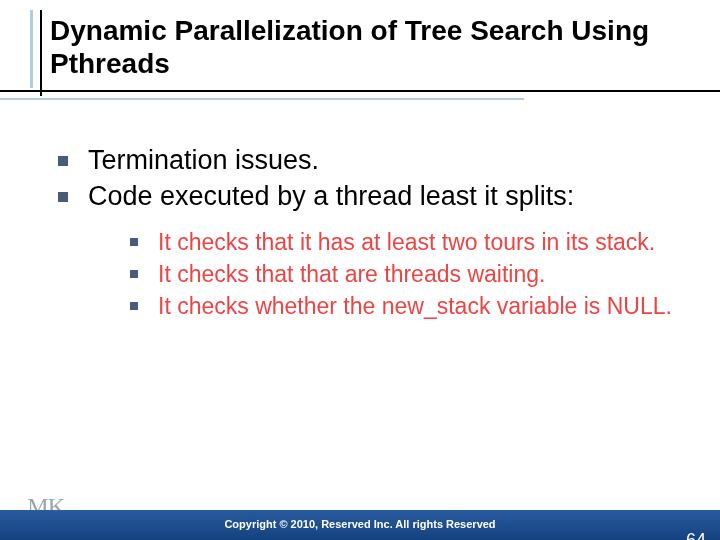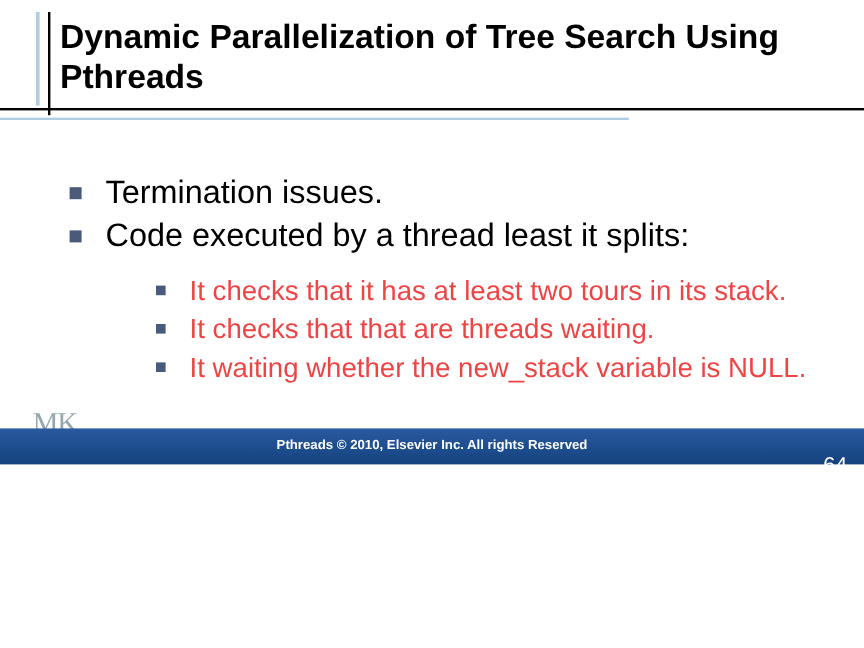--- a/index.html
+++ b/index.html
@@ -4,21 +4,21 @@
 <style>
   * { margin: 0; padding: 0; box-sizing: border-box; }
   html, body { width: 720px; height: 540px; overflow: hidden; }
   body {
     font-family: Arial, Helvetica, sans-serif;
     background: #ffffff;
     position: relative;
   }
   .slide {
     width: 720px;
-    height: 387px;
+    height: 540px;
     position: relative;
     background: #ffffff;
   }
   .title-wrap {
     position: absolute;
     top: 14px;
     left: 50px;
     right: 40px;
   }
   .title {
@@ -177,31 +177,31 @@
     <div class="title">Dynamic Parallelization of Tree Search Using Pthreads</div>
   </div>
 
   <div class="body">
     <ul class="lvl1">
       <li><span>Termination issues.</span></li>
       <li><span>Code executed by a thread least it splits:</span>
         <ul class="lvl2">
           <li><span>It checks that it has at least two tours in its stack.</span></li>
           <li><span>It checks that that are threads waiting.</span></li>
-          <li><span>It waiting whether the new_stack variable is NULL.</span></li>
+          <li><span>It checks whether the new_stack variable is NULL.</span></li>
         </ul>
       </li>
     </ul>
   </div>
 
   <div class="logo">
     <div class="logo-top">
       <span>M</span><span class="logo-k">K</span>
     </div>
     <div class="logo-sub">MORGAN KAUFMANN</div>
   </div>
 
   <div class="footer">
-    <div class="copyright">Pthreads © 2010, Elsevier Inc. All rights Reserved</div>
+    <div class="copyright">Copyright © 2010, Reserved Inc. All rights Reserved</div>
     <div class="pagenum">64</div>
   </div>
 
 </div>
 
 </body></html>

